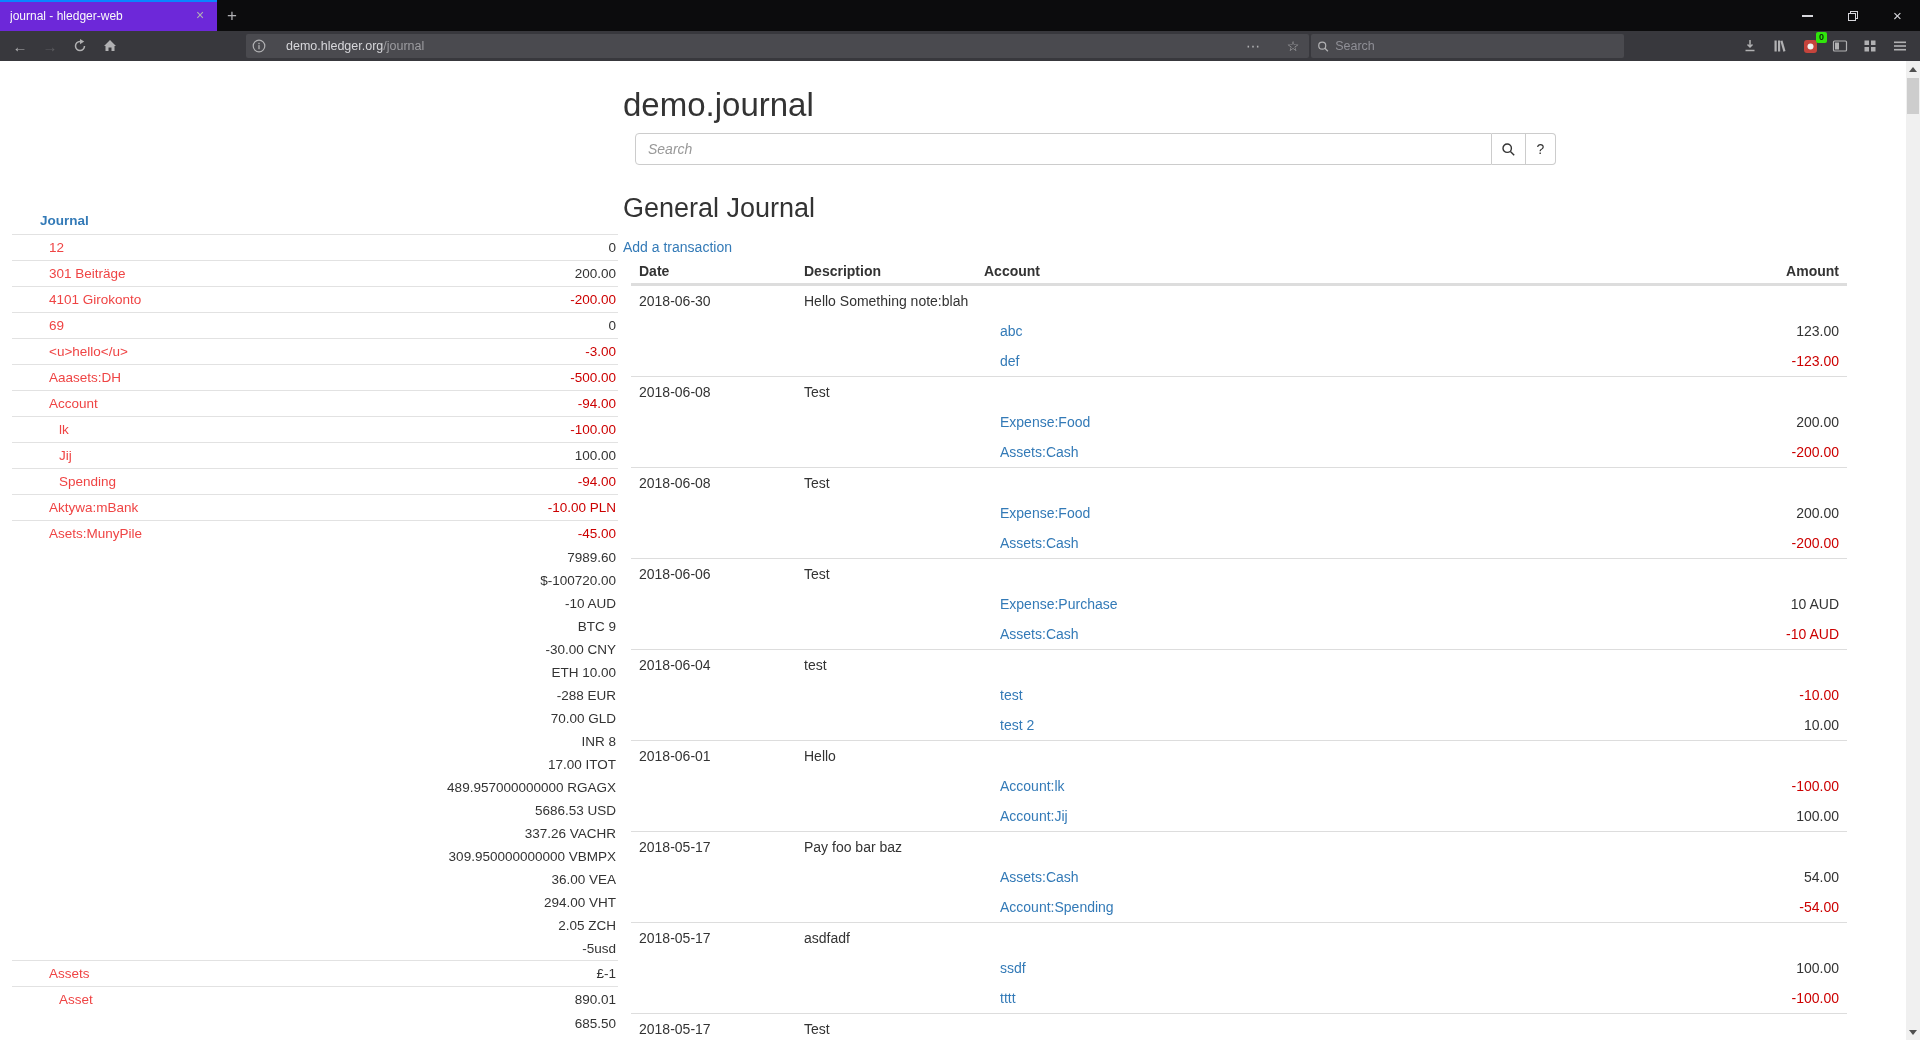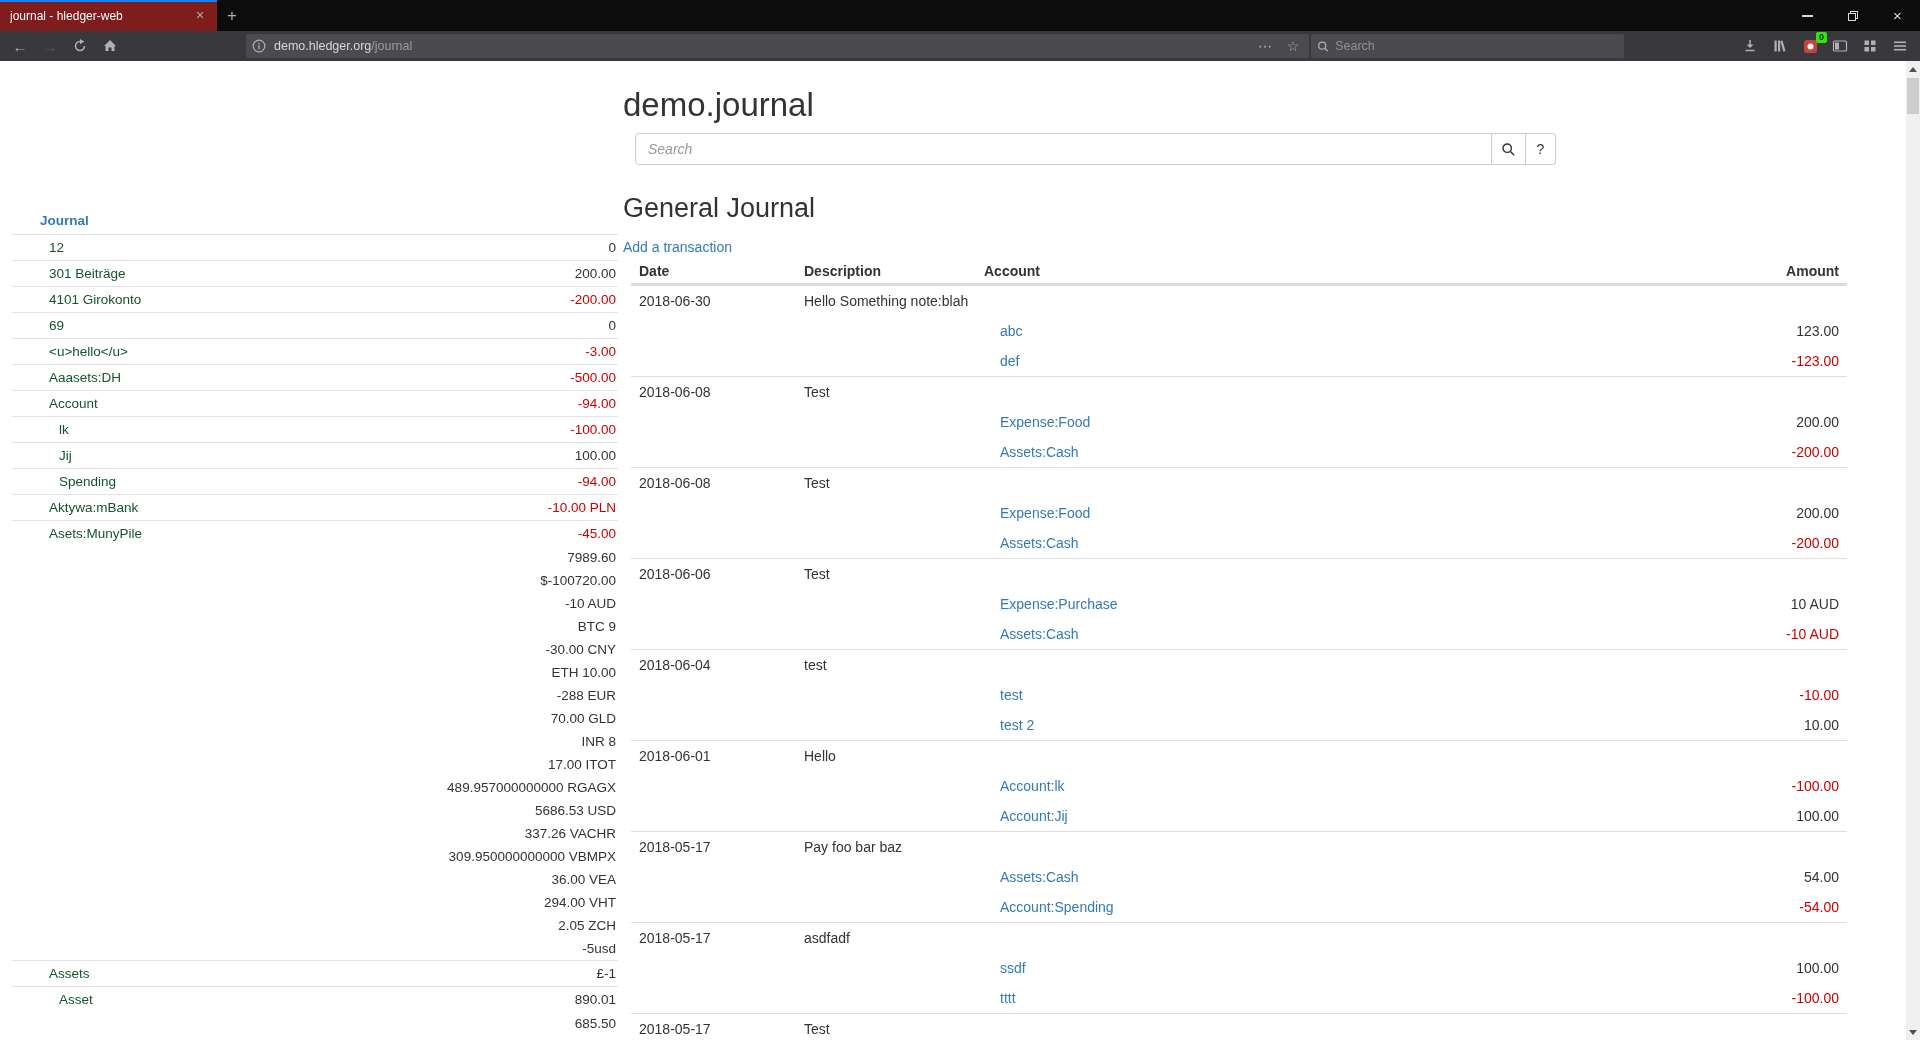--- a/index.html
+++ b/index.html
@@ -1,39 +1,39 @@
 <!DOCTYPE html>
 <html><head>
 <meta charset="utf-8">
 <style>
   * { margin:0; padding:0; box-sizing:border-box; }
   html,body { width:1920px; height:1040px; overflow:hidden; background:#fff;
     font-family:"Liberation Sans", sans-serif; }
 
   
   .tab-bar { height:31px; background:#0c0c0d; display:flex; align-items:stretch; }
-  .tab { width:217px; background:#7f1d1d; position:relative; display:flex; align-items:center;
+  .tab { width:217px; background:#6d28d9; position:relative; display:flex; align-items:center;
     padding:0 8px 0 10px; }
   .tab::before { content:""; position:absolute; top:0; left:0; right:0; height:2px; background:#0a84ff; }
   .tab-title { color:#f9f9fa; font-size:12px; flex:1; white-space:nowrap; overflow:hidden; }
   .tab-close { color:#b1b1b3; font-size:14px; width:18px; height:18px; line-height:17px; text-align:center; border-radius:2px; }
   .new-tab { width:30px; display:flex; align-items:center; justify-content:center; color:#b1b1b3; font-size:17px; }
   .tabbar-spacer { flex:1; }
   .win-controls { display:flex; }
   .win-btn { width:45px; display:flex; align-items:center; justify-content:center; color:#d7d7db; font-size:15px; }
   .min-glyph { display:inline-block; width:11px; height:2px; background:#d7d7db; }
 
   .nav-bar { height:30px; background:#38383d; display:flex; align-items:center; padding:0 6px; gap:2px; }
   .nav-icon { width:28px; height:26px; display:flex; align-items:center; justify-content:center;
     color:#b1b1b3; font-size:15px; border-radius:2px; flex:0 0 auto; }
   .nav-icon.disabled { color:#5c5c61; }
   .nav-spacer-fixed { width:118px; flex:0 0 auto; }
   .nav-spacer-flex { flex:1; }
   .url-bar { width:1063px; height:24px; background:#4a4a4f; border-radius:2px; display:flex;
-    align-items:center; padding:0 6px; gap:8px; flex:0 0 auto; }
+    align-items:center; padding:0 6px; gap:20px; flex:0 0 auto; }
   .url-text { font-size:12.5px; flex:1; white-space:nowrap; overflow:hidden; }
   .url-domain { color:#d7d7db; }
   .url-path { color:#9c9ca0; }
   .url-action { color:#b1b1b3; font-size:14px; width:20px; text-align:center; }
   .search-bar { width:313px; height:24px; background:#4a4a4f; border-radius:2px; display:flex;
     align-items:center; padding:0 6px; gap:6px; flex:0 0 auto; }
   .search-bar input { background:transparent; border:none; outline:none; color:#d7d7db;
     font-size:12.5px; width:100%; font-family:"Liberation Sans", sans-serif; }
   .search-bar input::placeholder { color:#8f8f96; }
   .ext-wrap { position:relative; }
@@ -42,21 +42,21 @@
 
   
   .page { position:relative; height:979px; background:#fff; }
 
   .sidebar { position:absolute; left:12px; top:131px; width:606px; font-size:13.5px; color:#333; }
   .sb-heading { height:26px; line-height:25px; padding-left:28px;margin-top:16px; }
   .sb-heading a { color:#337ab7; font-weight:bold; text-decoration:none; }
   .sb-row { display:flex; justify-content:space-between; height:26px; line-height:25px;
     border-top:1px solid #e2e2e2; }
   .sb-row.cont { height:23px; line-height:23px; border-top:none; }
-  .sb-name { padding-left:37px; color:#14532d; }
+  .sb-name { padding-left:37px; color:#ef4444; }
   .sb-row.ind .sb-name { padding-left:47px; }
   .sb-amt { padding-right:2px; }
   .neg { color:#cc0000; }
 
   .main { position:absolute; left:623px; top:0; width:1224px; }
   .page-title { margin-top:24px; font-size:33px; font-weight:500; color:#333; line-height:40px; }
   .search-group { margin:8px 0 0 12px; display:flex; height:32px; }
   .search-group input { width:857px; height:32px; border:1px solid #ccc; border-radius:4px 0 0 4px;
     padding:0 12px; font-size:14px; color:#555; outline:none; font-family:"Liberation Sans", sans-serif; }
   .search-group input::placeholder { color:#999; font-style:italic; }

